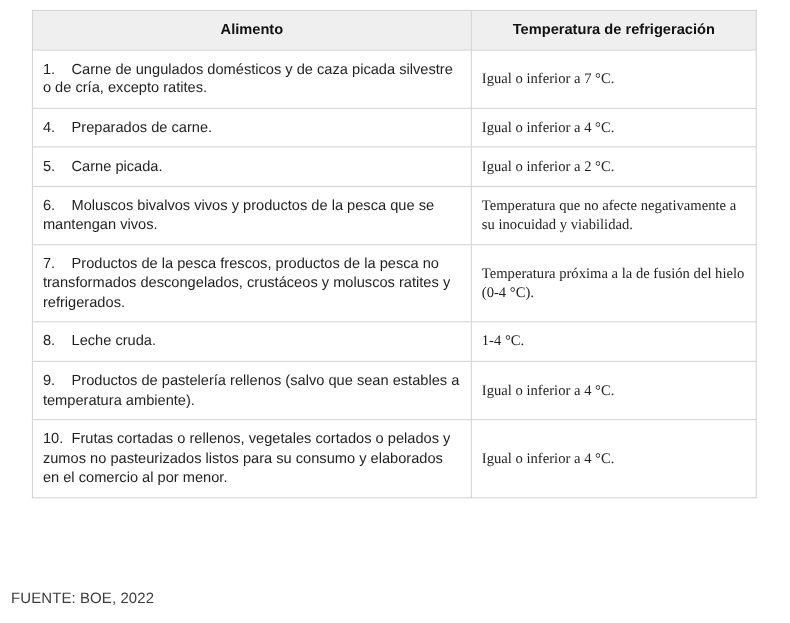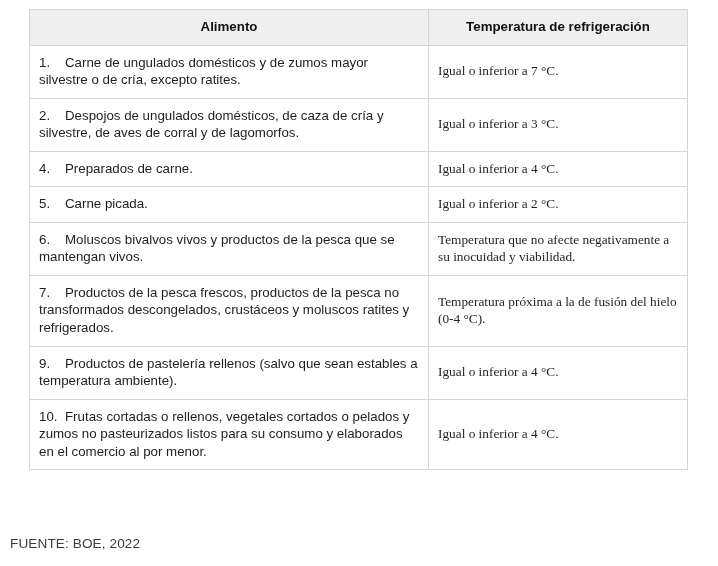--- a/index.html
+++ b/index.html
@@ -85,44 +85,44 @@
         <col class="col-temp">
       </colgroup>
       <thead>
         <tr>
           <th>Alimento</th>
           <th>Temperatura de refrigeración</th>
         </tr>
       </thead>
       <tbody id="table-body">
           <tr>
-            <td class="food-cell"><span class="num">1.</span><span>Carne de ungulados domésticos y de zumos mayor silvestre o de cría, excepto ratites.</span></td>
+            <td class="food-cell"><span class="num">1.</span><span>Carne de ungulados domésticos y de caza picada silvestre o de cría, excepto ratites.</span></td>
             <td class="temp-cell">Igual o inferior a 7 °C.</td>
-          </tr>
-          <tr>
-            <td class="food-cell"><span class="num">2.</span><span>Despojos de ungulados domésticos, de caza de cría y silvestre, de aves de corral y de lagomorfos.</span></td>
-            <td class="temp-cell">Igual o inferior a 3 °C.</td>
           </tr>
           <tr>
             <td class="food-cell"><span class="num">4.</span><span>Preparados de carne.</span></td>
             <td class="temp-cell">Igual o inferior a 4 °C.</td>
           </tr>
           <tr>
             <td class="food-cell"><span class="num">5.</span><span>Carne picada.</span></td>
             <td class="temp-cell">Igual o inferior a 2 °C.</td>
           </tr>
           <tr>
             <td class="food-cell"><span class="num">6.</span><span>Moluscos bivalvos vivos y productos de la pesca que se mantengan vivos.</span></td>
             <td class="temp-cell">Temperatura que no afecte negativamente a su inocuidad y viabilidad.</td>
           </tr>
           <tr>
             <td class="food-cell"><span class="num">7.</span><span>Productos de la pesca frescos, productos de la pesca no transformados descongelados, crustáceos y moluscos ratites y refrigerados.</span></td>
             <td class="temp-cell">Temperatura próxima a la de fusión del hielo (0-4 °C).</td>
           </tr>
           <tr>
+            <td class="food-cell"><span class="num">8.</span><span>Leche cruda.</span></td>
+            <td class="temp-cell">1-4 °C.</td>
+          </tr>
+          <tr>
             <td class="food-cell"><span class="num">9.</span><span>Productos de pastelería rellenos (salvo que sean estables a temperatura ambiente).</span></td>
             <td class="temp-cell">Igual o inferior a 4 °C.</td>
           </tr>
           <tr>
             <td class="food-cell"><span class="num">10.</span><span>Frutas cortadas o rellenos, vegetales cortados o pelados y zumos no pasteurizados listos para su consumo y elaborados en el comercio al por menor.</span></td>
             <td class="temp-cell">Igual o inferior a 4 °C.</td>
           </tr>
         </tbody>
     </table>
   </div>

